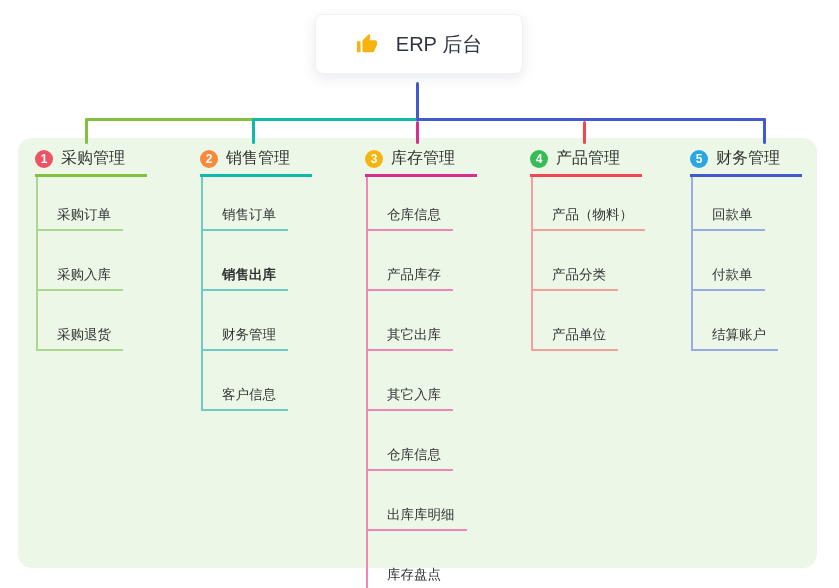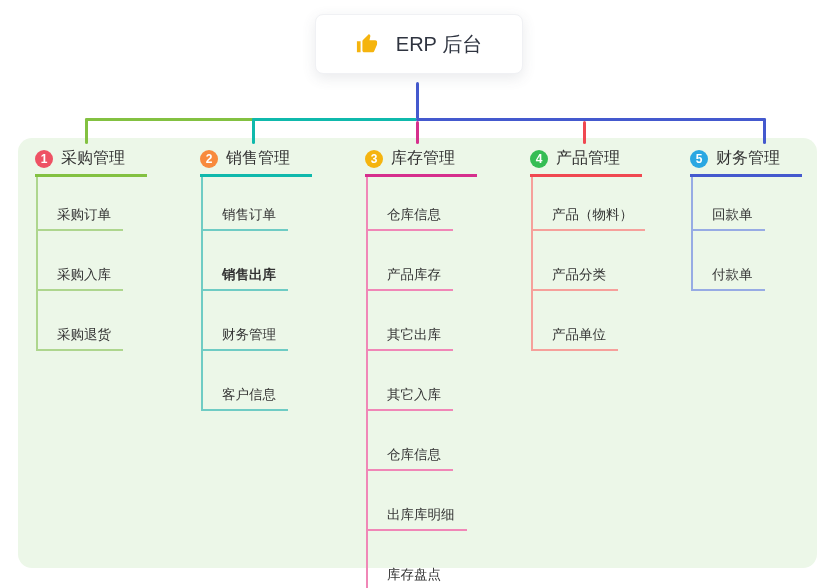--- a/index.html
+++ b/index.html
@@ -147,16 +147,17 @@
   </div>
 
   <div class="branch" style="left:690px;">
     <div class="branch-header" style="border-bottom-color: rgb(68, 89, 206);">
       <span class="badge" style="background-color: rgb(42, 167, 226);">5</span>
       <span>财务管理</span>
     </div>
     <div class="children" style="border-left-color: rgb(151, 171, 228);">
       <div class="child" style="border-bottom-color: rgb(151, 171, 228);">回款单</div>
       <div class="child" style="border-bottom-color: rgb(151, 171, 228);">付款单</div>
+      <div class="child" style="border-bottom-color: rgb(151, 171, 228);">结算账户</div>
     </div>
   </div>
 
 </div>
 
 </body></html>

